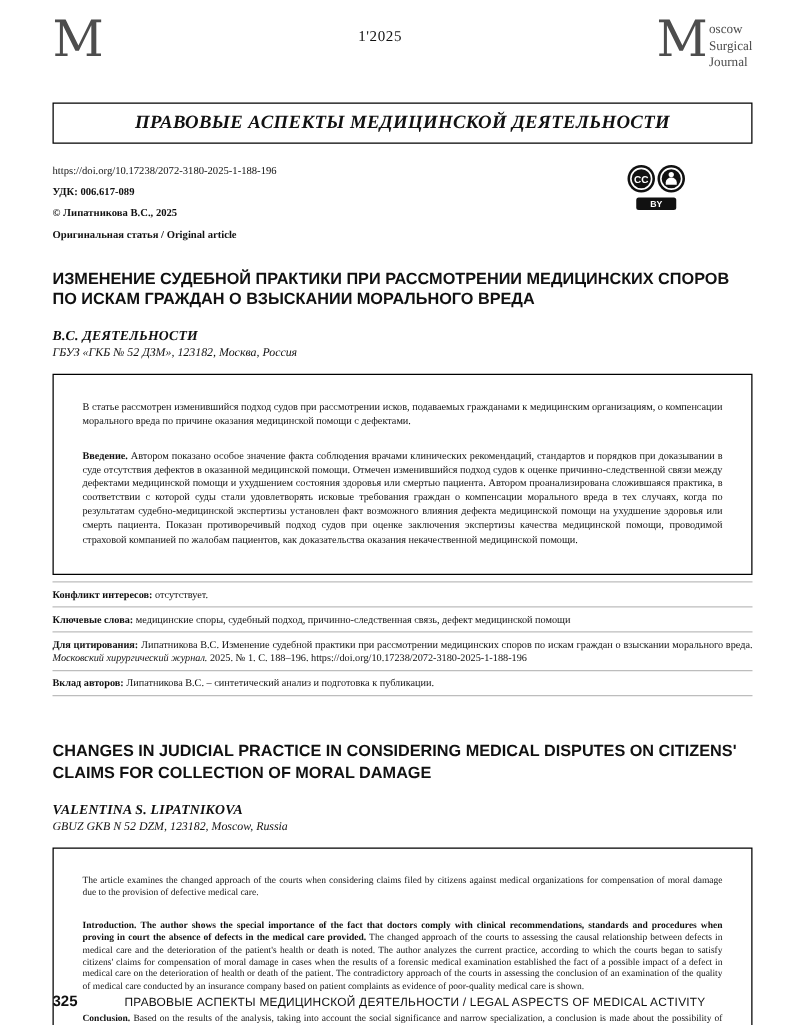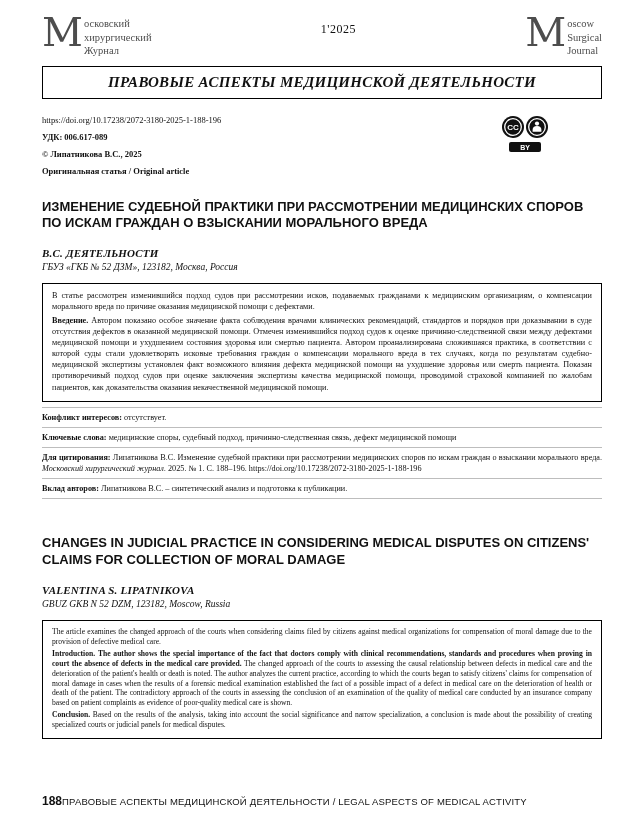--- a/index.html
+++ b/index.html
@@ -15,21 +15,21 @@
 
   
   .masthead { display: flex; justify-content: space-between; align-items: flex-start; }
   .logo { display: flex; color: #4d4d4d; }
   .logo .big { font-size: 40px; line-height: 40px; font-family: "DejaVu Serif", serif; }
   .logo .lines { display: flex; flex-direction: column; font-size: 10.5px; line-height: 13.5px; padding-top: 5px; margin-left: 1px; }
   .issue { font-size: 12px; margin-top: 10px; letter-spacing: 0.5px; }
 
   
   .banner {
-    border: 1px solid #000; margin-top: 8px; padding: 7px 4px;
+    border: 1px solid #000; margin-top: 24px; padding: 7px 4px;
     text-align: center; font-weight: bold; font-style: italic;
     font-size: 15px; letter-spacing: 0.3px;
   }
 
   
   .meta-license { display: flex; justify-content: space-between; align-items: flex-start; margin-top: 16px; }
   .meta { font-size: 8.5px; line-height: 10px; }
   .meta > div { margin-bottom: 7px; }
   .meta .bold { font-weight: bold; }
   .badge { margin-right: 52px; margin-top: 0; }
@@ -43,50 +43,45 @@
   .author { margin-top: 15px; font-weight: bold; font-style: italic; font-size: 11px; letter-spacing: 0.2px; }
   .affil { margin-top: 3px; font-style: italic; font-size: 9.5px; }
 
   
   .absbox {
     border: 1px solid #000; margin-top: 11px; padding: 4px 7px 6px 7px;
     font-size: 8.2px; line-height: 1.36; text-align: justify;
   }
   .absbox.en { font-size: 7.6px; line-height: 1.3; }
   .absbox .lbl { font-weight: bold; }
-  .absbox p { margin: 2px; }
+  .absbox p { margin: 16px; }
   b.lead { font-weight: bold; }
 
   
   .metarows { margin-top: 5px; font-size: 8.2px; line-height: 1.36; text-align: justify; }
   .metarow { padding: 4px 0; border-bottom: 1px solid #bdbdbd; }
   .metarow:first-child { border-top: 1px solid #bdbdbd; }
 
   
   .footer {
     position: absolute; left: 42px; right: 42px; bottom: 12px;
     display: flex; align-items: baseline;
     font-family: "Liberation Sans", sans-serif;
   }
   .pagenum { font-size: 12px; font-weight: bold; }
-  .running { flex: 1; font-size: 9.5px; letter-spacing: 0.2px; }
+  .running { flex: 1; text-align: center; font-size: 9.5px; letter-spacing: 0.2px; }
 </style>
 </head>
 <body>
 
 <div class="page">
 
   <header class="masthead">
     <div class="logo">
       <span class="big">М</span>
-      <span class="lines">
-        <span>осковский</span>
-        <span>хирургический</span>
-        <span>Журнал</span>
-      </span>
     </div>
     <div class="issue">1'2025</div>
     <div class="logo">
       <span class="big">M</span>
       <span class="lines">
         <span>oscow</span>
         <span>Surgical</span>
         <span>Journal</span>
       </span>
     </div>
@@ -144,15 +139,15 @@
 
   <div class="absbox en">
     <p>The article examines the changed approach of the courts when considering claims filed by citizens against medical organizations for compensation of moral damage due to the provision of defective medical care.</p>
     <p><b class="lead">Introduction.</b> <b class="lead">The author shows the special importance of the fact that doctors comply with clinical recommendations, standards and procedures when proving in court the absence of defects in the medical care provided.</b> <span>The changed approach of the courts to assessing the causal relationship between defects in medical care and the deterioration of the patient's health or death is noted. The author analyzes the current practice, according to which the courts began to satisfy citizens' claims for compensation of moral damage in cases when the results of a forensic medical examination established the fact of a possible impact of a defect in medical care on the deterioration of health or death of the patient. The contradictory approach of the courts in assessing the conclusion of an examination of the quality of medical care conducted by an insurance company based on patient complaints as evidence of poor-quality medical care is shown.</span></p>
     <p><b class="lead">Conclusion.</b> <span>Based on the results of the analysis, taking into account the social significance and narrow specialization, a conclusion is made about the possibility of creating specialized courts or judicial panels for medical disputes.</span></p>
   </div>
 
 </div>
 
 <footer class="footer">
-  <span class="pagenum">188</span>
+  <span class="pagenum">325</span>
   <span class="running">ПРАВОВЫЕ АСПЕКТЫ МЕДИЦИНСКОЙ ДЕЯТЕЛЬНОСТИ / LEGAL ASPECTS OF MEDICAL ACTIVITY</span>
 </footer>
 
 </body></html>

